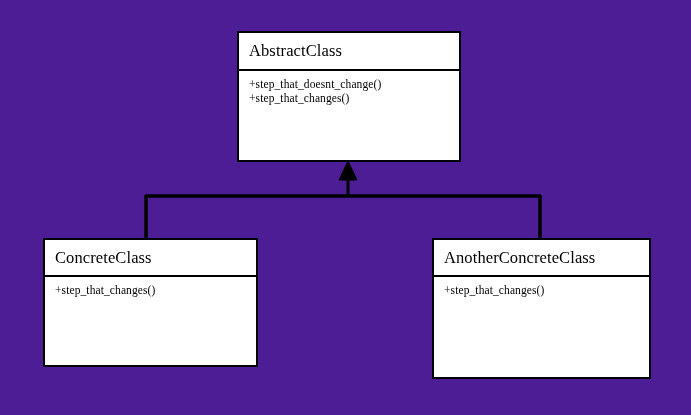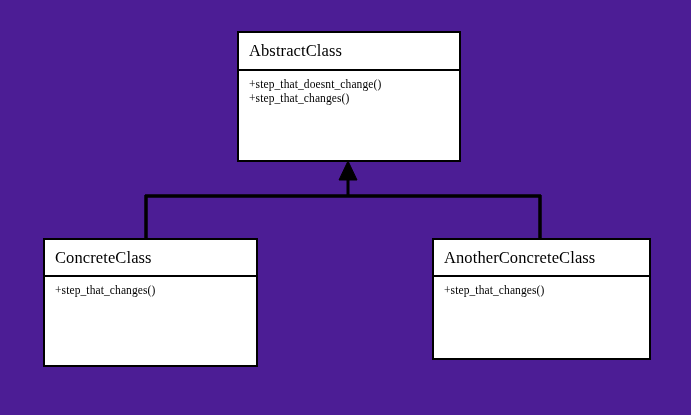--- a/index.html
+++ b/index.html
@@ -71,21 +71,21 @@
     width: 215px;
     height: 129px;
   }
   #class-concrete .uml-class-header { height: 37px; }
 
   
   #class-another-concrete {
     left: 432px;
     top: 238px;
     width: 219px;
-    height: 122px;
+    height: 141px;
   }
   #class-another-concrete .uml-class-header { height: 37px; }
 
   
   #generalization-connector {
     position: absolute;
     left: 0;
     top: 0;
     width: 691px;
     height: 415px;

